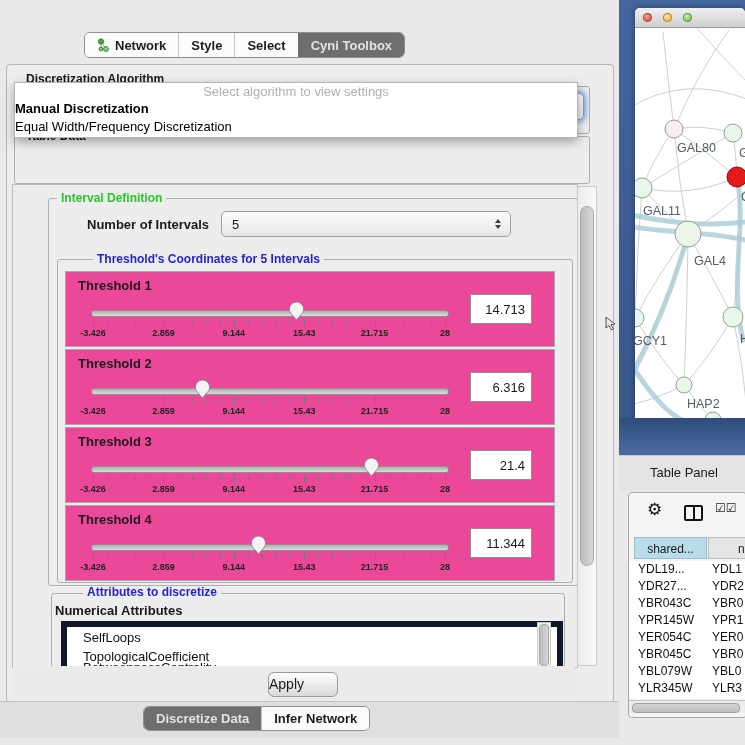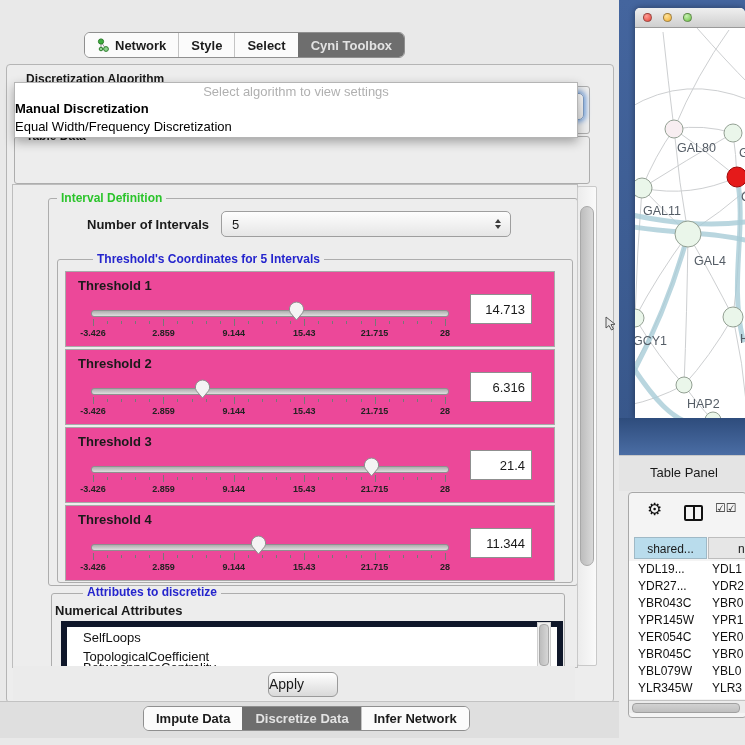--- a/index.html
+++ b/index.html
@@ -368,23 +368,20 @@
 
   <div class="abs" id="main-vscroll">
     <div class="abs" id="main-vthumb"></div>
   </div>
 
   <div class="abs" id="apply-row">
     <div class="abs" id="apply-btn">Apply</div>
   </div>
   <div class="abs" id="bottom-strip">
     <div class="abs" id="bottom-tabs">
-        <div class="tab">
-          <span>Impute Data</span>
-        </div>
         <div class="tab sel">
           <span>Discretize Data</span>
         </div>
         <div class="tab">
           <span>Infer Network</span>
         </div>
       </div>
   </div>
 
   <div class="abs" id="desktop"></div>

